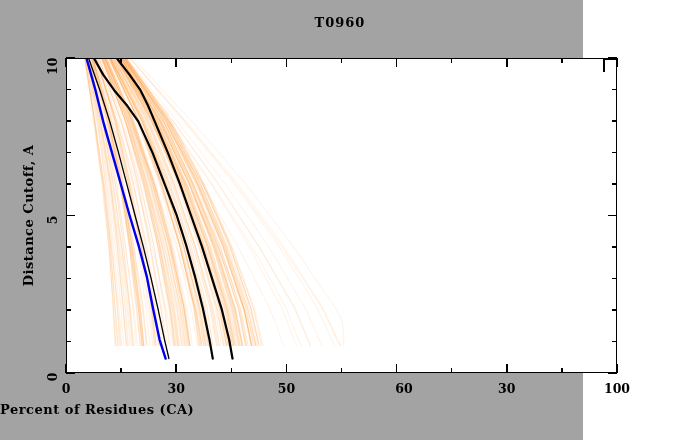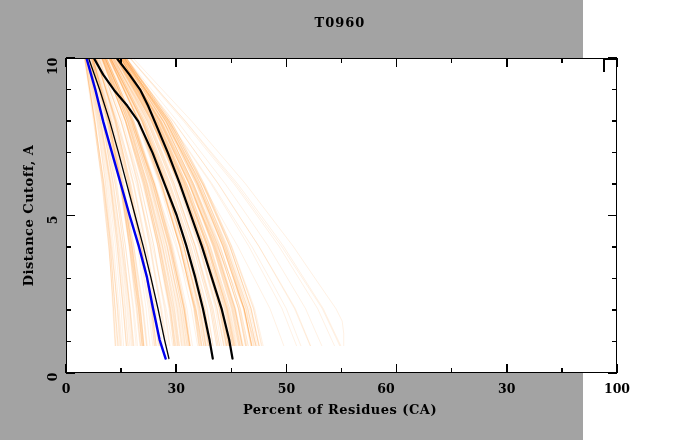--- a/index.html
+++ b/index.html
@@ -31,21 +31,21 @@
 
   .ticklabel{
     position:absolute;font-size:12.5px;font-weight:bold;color:#000;
     font-family:"DejaVu Serif","Liberation Serif",serif;
   }
   .xticklabel{transform:translateX(-50%);}
   .yticklabel{transform:rotate(-90deg);transform-origin:100% 50%;
               text-align:right;white-space:nowrap;}
 
   #xaxis-label{
-    position:absolute; left:0; top:402px; width:680px; text-align:center;
+    position:absolute; left:0; top:402px; width:680px; text-align:left;
     font-size:13px; font-weight:bold; color:#000; letter-spacing:0.5px;
     font-family:"DejaVu Serif","Liberation Serif",serif;
   }
   #yaxis-label{
     position:absolute; left:-92px; top:208px; width:240px; text-align:center;
     font-size:13px; font-weight:bold; color:#000; letter-spacing:0.5px;
     font-family:"DejaVu Serif","Liberation Serif",serif;
     transform:rotate(-90deg);
   }
   .notch{position:absolute;background:#000;}
@@ -325,21 +325,21 @@
       <div class="tick tick-y-minor" style="left: 612px; top: 120.2px;"></div>
       <div class="tick tick-y-minor" style="left: 66px; top: 88.7px;"></div>
       <div class="tick tick-y-minor" style="left: 612px; top: 88.7px;"></div>
       <div class="tick tick-y-major" style="left: 66px; top: 57.2px;"></div>
       <div class="tick tick-y-major" style="left: 608px; top: 57.2px;"></div>
     </div>
   <div id="xticklabels">
       <div class="ticklabel xticklabel" style="left: 66px; top: 381px;">0</div>
       <div class="ticklabel xticklabel" style="left: 176.2px; top: 381px;">30</div>
       <div class="ticklabel xticklabel" style="left: 286.4px; top: 381px;">50</div>
-      <div class="ticklabel xticklabel" style="left: 386px; top: 381px;">60</div>
+      <div class="ticklabel xticklabel" style="left: 404px; top: 381px;">60</div>
       <div class="ticklabel xticklabel" style="left: 506.8px; top: 381px;">30</div>
       <div class="ticklabel xticklabel" style="left: 617px; top: 381px;">100</div>
     </div>
   <div id="yticklabels">
       <div class="ticklabel yticklabel" style="left: 0px; width: 52px; top: 365px;">0</div>
       <div class="ticklabel yticklabel" style="left: 0px; width: 52px; top: 207.5px;">5</div>
       <div class="ticklabel yticklabel" style="left: 0px; width: 52px; top: 50px;">10</div>
     </div>
 
   <div id="xaxis-label">Percent of Residues (CA)</div>

